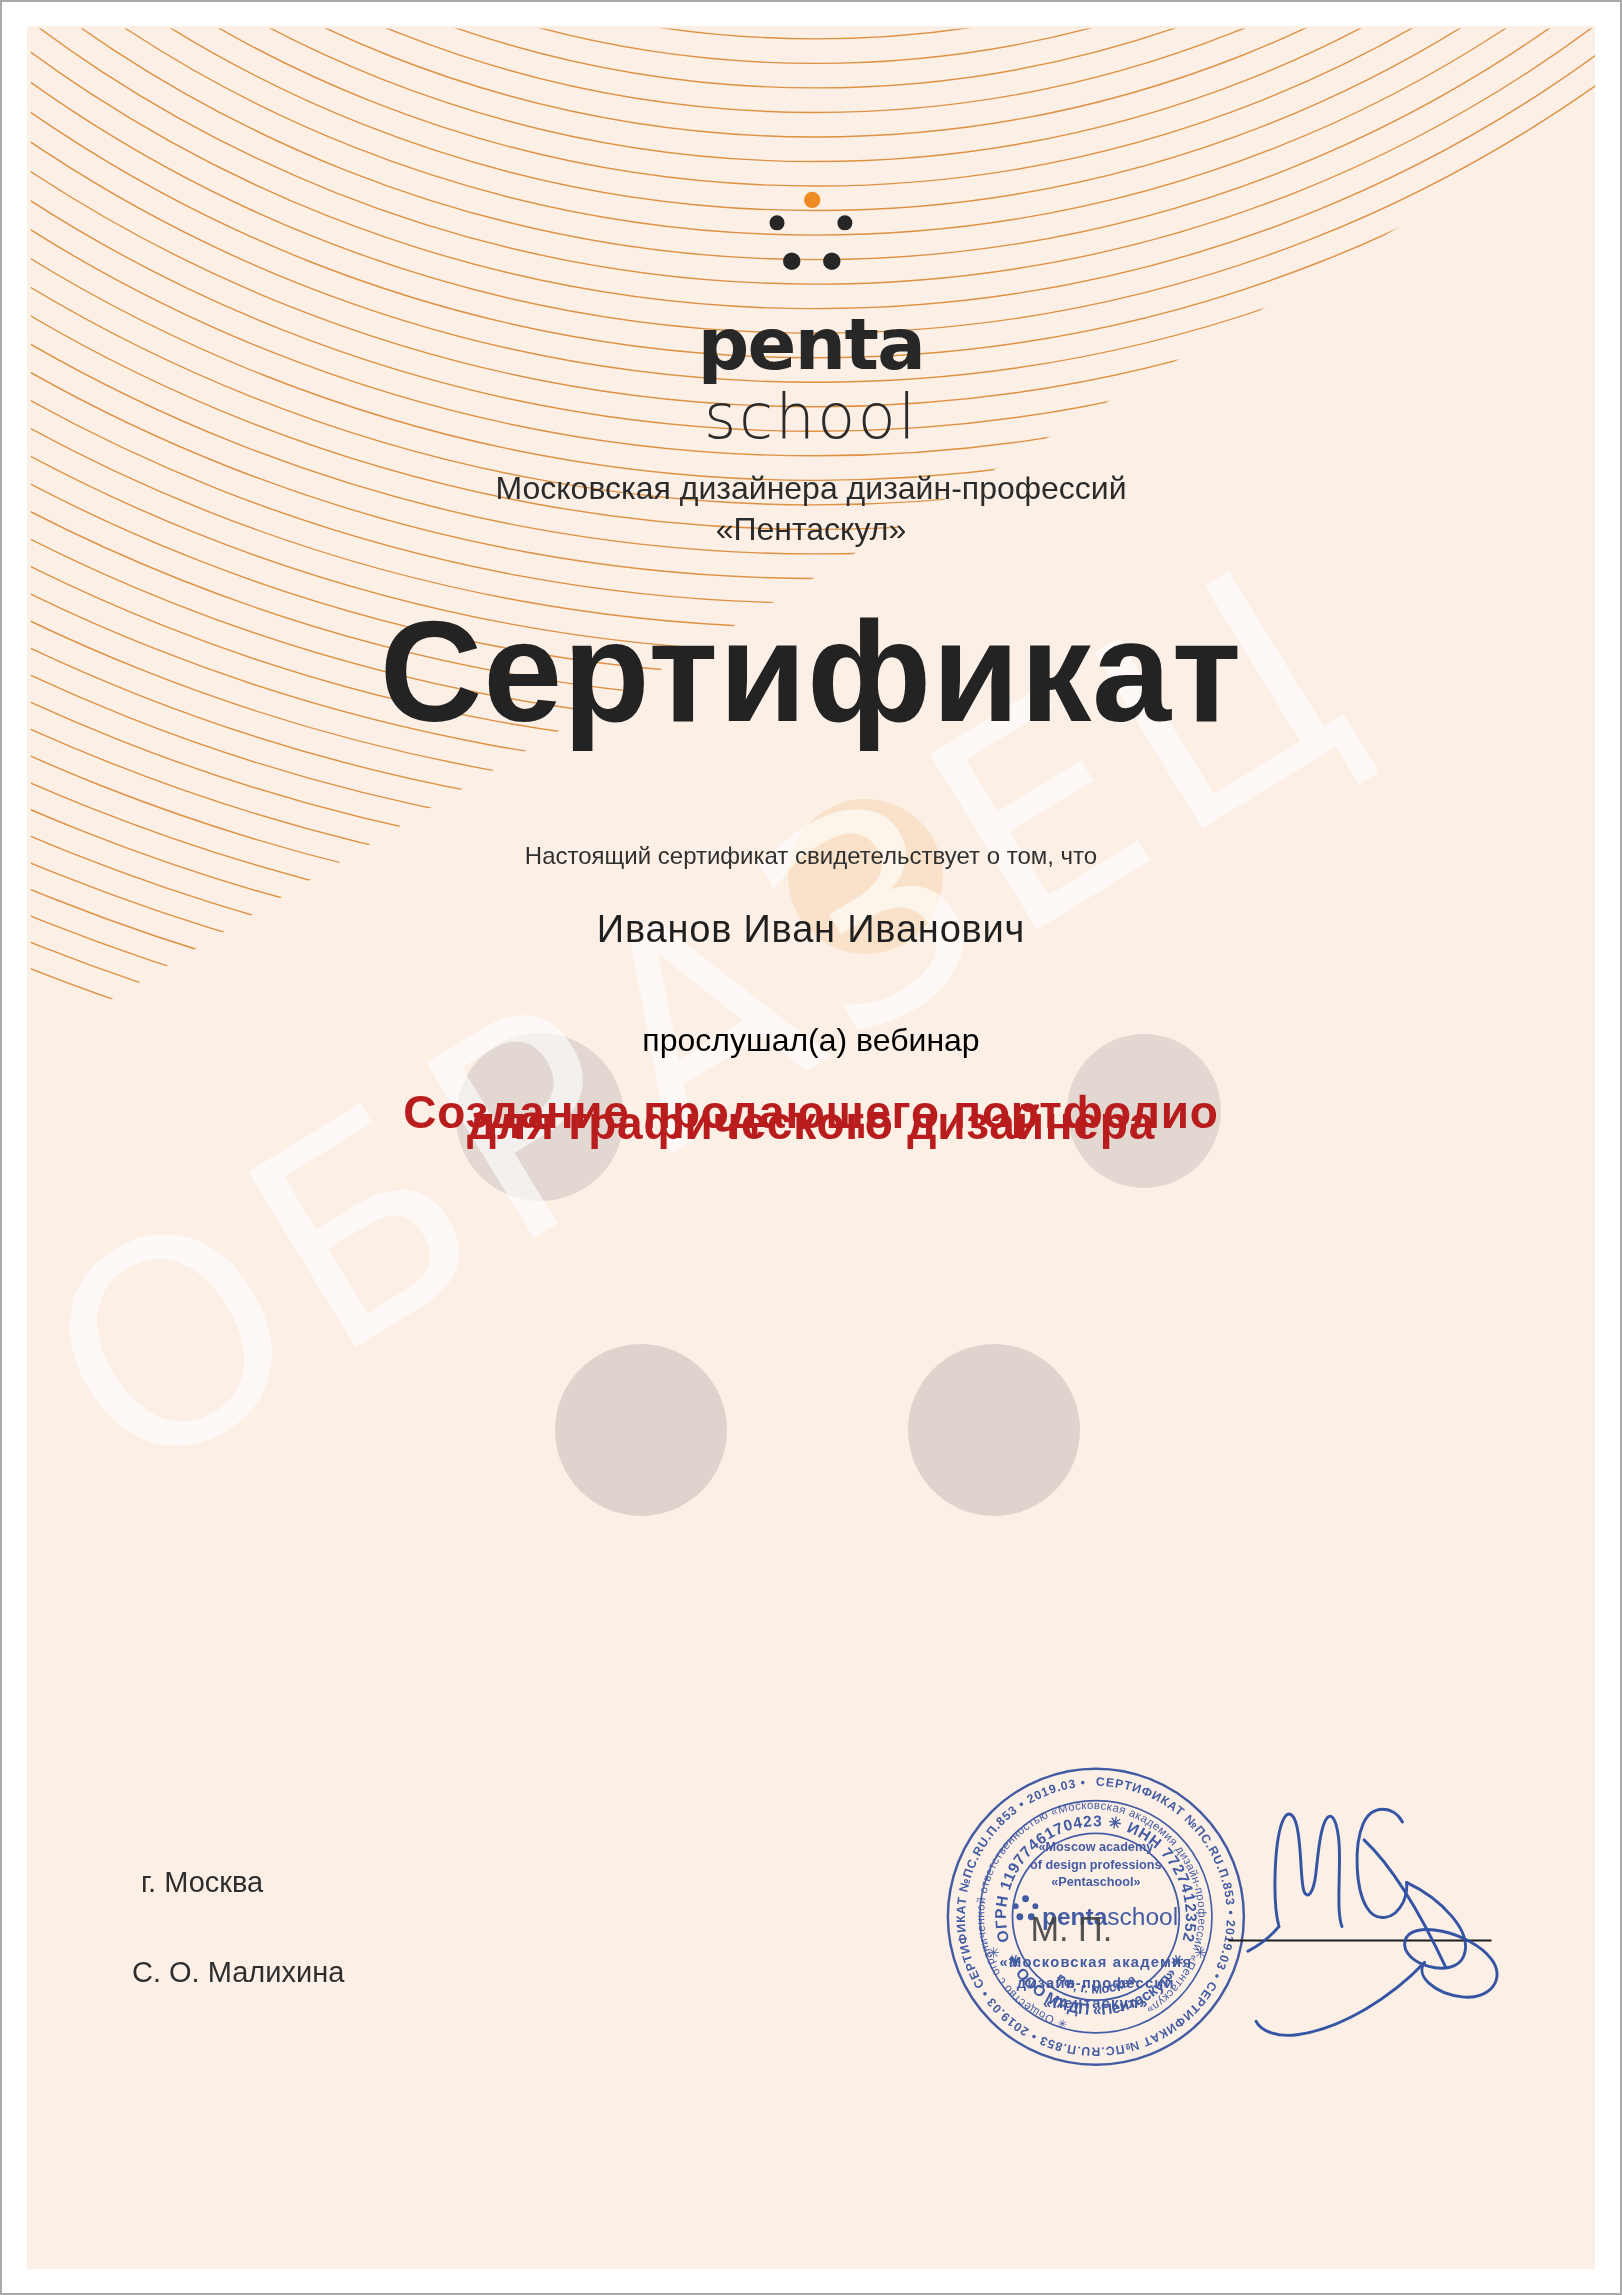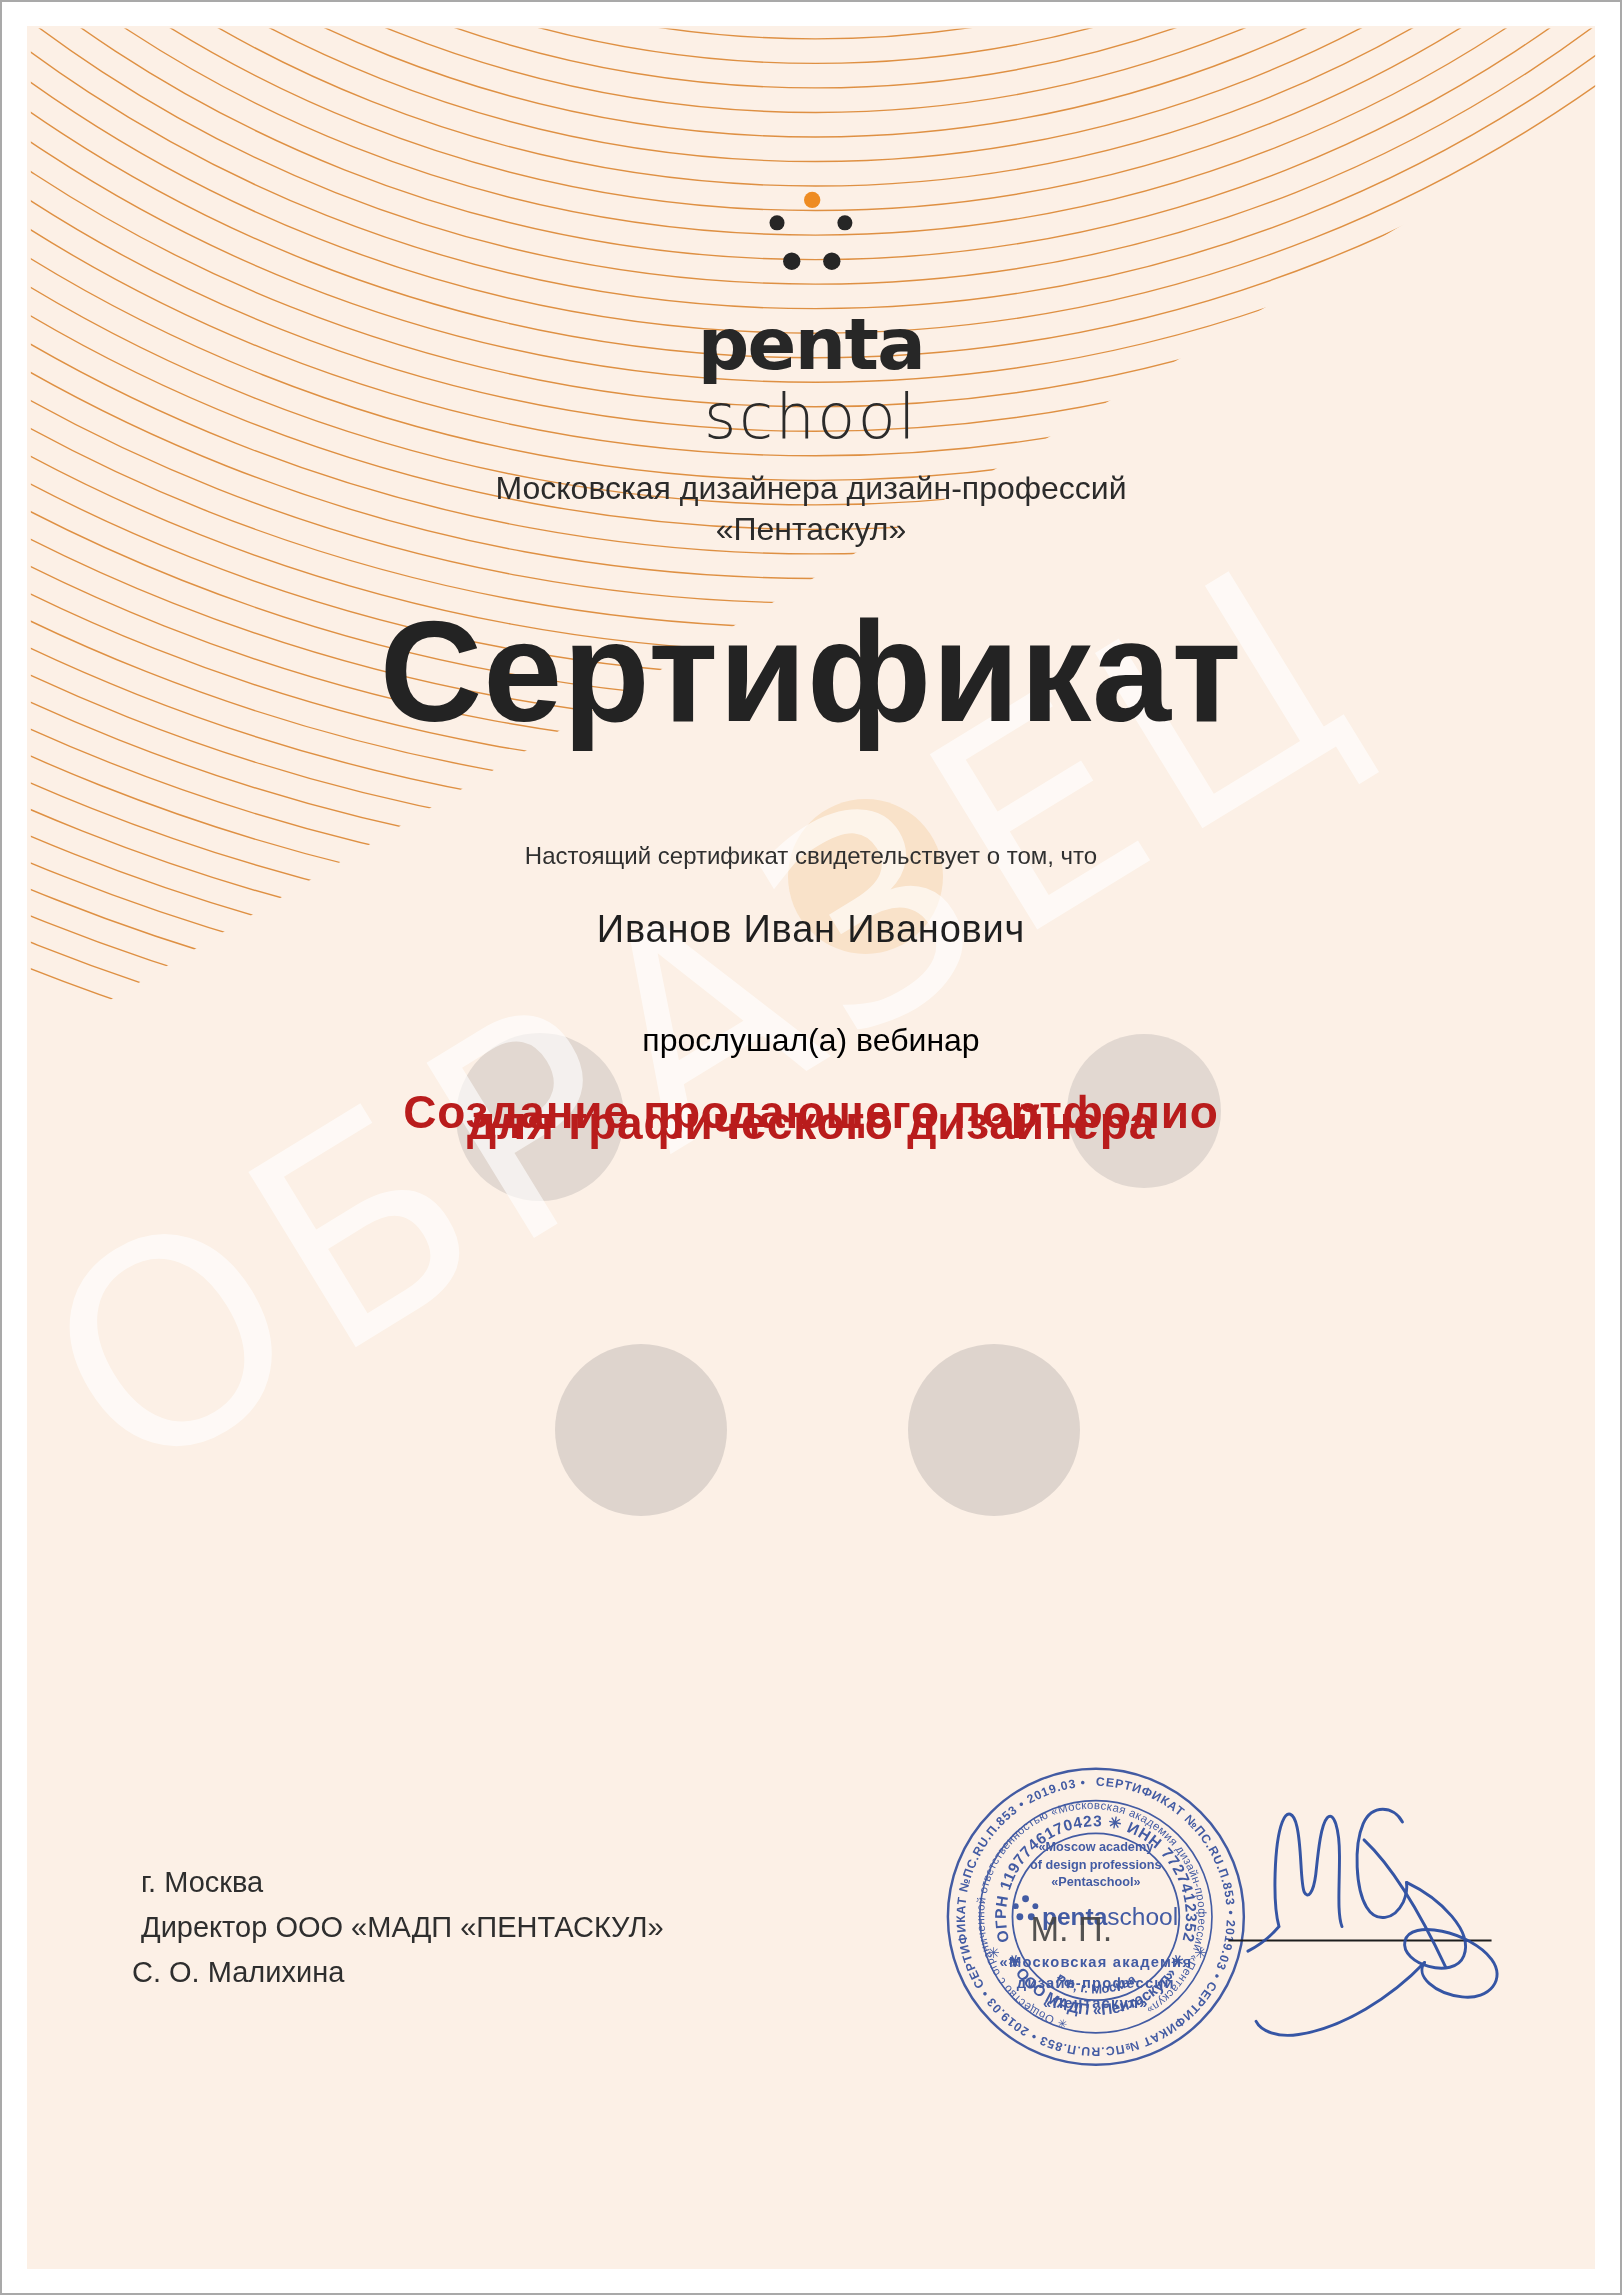--- a/index.html
+++ b/index.html
@@ -182,16 +182,15 @@
   <div class="abs ctr txt subtitle" style="top:511px;">«Пентаскул»</div>
 
   <div class="abs ctr txt title" style="top:599px;">Сертификат</div>
   <div class="abs ctr txt statement" style="top:842px;">Настоящий сертификат свидетельствует о том, что</div>
   <div class="abs ctr txt name" style="top:908px;">Иванов Иван Иванович</div>
   <div class="abs ctr txt action" style="top:1022px;">прослушал(а) вебинар</div>
   <div class="abs ctr txt course" style="top:1087px;">Создание продающего портфолио</div>
   <div class="abs ctr txt course" style="top:1098px;">для графического дизайнера</div>
 
   <div class="abs txt footer-line" style="left:139px;top:1866px;">г. Москва</div>
-  <div class="abs txt footer-line" style="left:139px;top:1911px;">Директор ООО «МАДП «ПЕНТАСКУЛ»</div>
   <div class="abs txt footer-line" style="left:130px;top:1956px;">С. О. Малихина</div>
 </div>
 
 
 </body></html>

